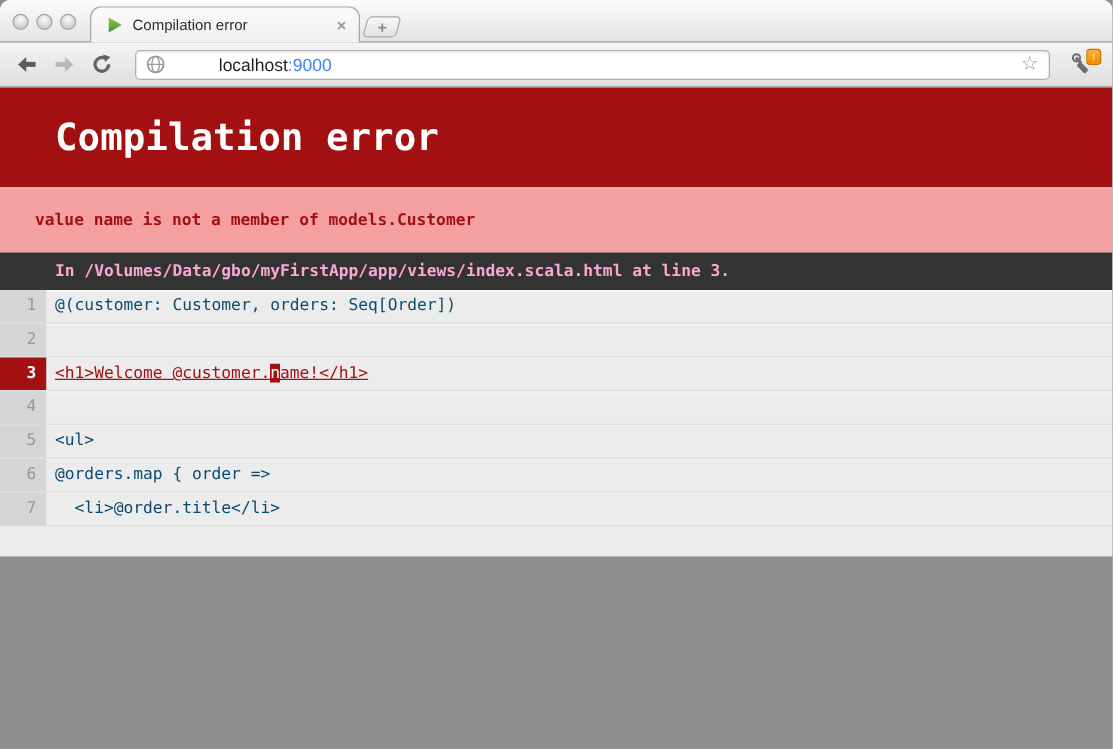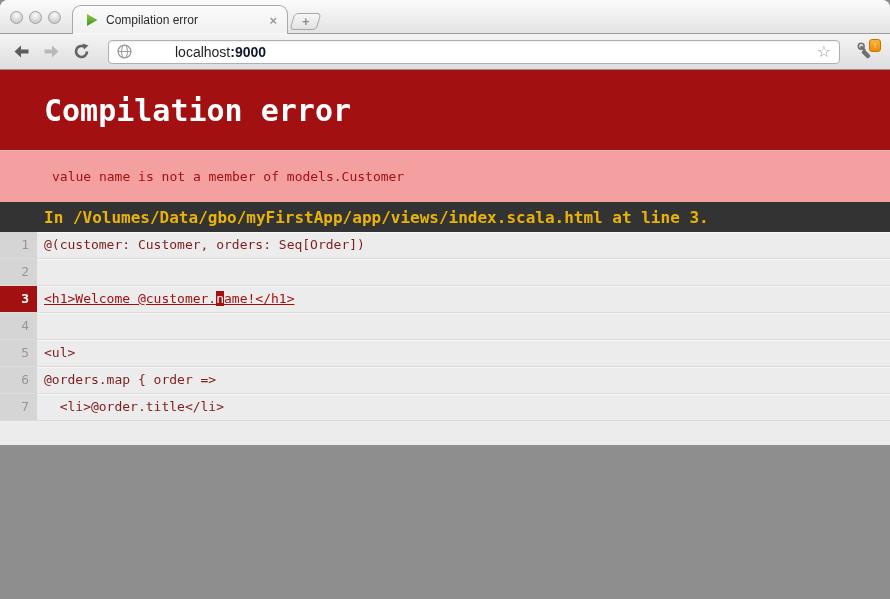--- a/index.html
+++ b/index.html
@@ -26,44 +26,44 @@
   
   .toolbar { height:36px; background:linear-gradient(#f4f4f4,#dedede); border-bottom:1px solid #8f8f8f;
              display:flex; align-items:center; padding:0 8px; gap:4px; }
   .nav-btn { width:26px; height:26px; display:flex; align-items:center; justify-content:center; border-radius:4px; }
   .omnibox { flex:1 1 auto; height:24px; margin:0 8px 0 10px; background:#ffffff; border:1px solid #b0b0b0;
              border-radius:4px; display:flex; align-items:center; padding:0 6px 0 8px;
              box-shadow:inset 0 1px 2px rgba(0,0,0,.08); }
   .globe { width:15px; height:15px; margin-right:7px; flex:0 0 auto; }
   .url { font-size:14px; white-space:nowrap; flex:1 1 auto; }
   .url .host { color:#1f1f1f;padding-left:36px; }
-  .url .port { color:#0f172a;font-weight:bold; }
+  .url .port { color:#3b82f6; }
   .star { font-size:16px; color:#9b9b9b; line-height:1; padding:0 2px; }
   .wrench-btn { position:relative; width:30px; height:28px; display:flex; align-items:center; justify-content:center; }
   .badge { position:absolute; top:1px; right:1px; width:12px; height:13px; border-radius:3px;
            background:linear-gradient(#ffb13b,#f08c00); border:1px solid #c87500;
            color:#fff; font-size:9px; font-weight:bold; line-height:11px; text-align:center; }
 
   
   .page { height:528px; background:#ececec; font-family:"DejaVu Sans Mono", monospace; position:relative; }
   .error-header { height:80px; background:#a31012; display:flex; align-items:center; }
   .error-header h1 { color:#ffffff; font-size:30px; font-weight:bold; font-family:"DejaVu Sans Mono", monospace;
                      padding-left:44px; letter-spacing:0; }
   .error-message-bar { height:52px; background:#f5a0a0; display:flex; align-items:center;
                        border-top:1px solid #e9baba; }
-  .error-message-bar .msg { color:#a31012; font-size:13px; padding-left:52px; }
+  .error-message-bar .msg { color:#a31012; font-size:13px; padding-left:28px;font-weight:bold; }
   .error-location-bar { height:30px; background:#333333; display:flex; align-items:center; }
-  .error-location-bar .loc { color:#eab308; font-size:16px; font-weight:bold; padding-left:44px; }
+  .error-location-bar .loc { color:#f9a8d4; font-size:13px; font-weight:bold; padding-left:44px; }
 
   .code-listing { }
   .line { display:flex; height:27px; border-bottom:1px solid #dcdcdc;
           box-shadow:inset 0 1px 0 rgba(255,255,255,.6); }
   .line .num { width:37px; flex:0 0 auto; background:#d5d5d5; color:#979797; font-size:13px;
                line-height:26px; text-align:right; padding-right:8px; }
-  .line .code { flex:1 1 auto; font-size:13px; line-height:26px; color:#7f1d1d; padding-left:7px;
+  .line .code { flex:1 1 auto; font-size:13px; line-height:26px; color:#0c4a6e; padding-left:7px;
                 white-space:pre; }
   .line.error .num { background:#a31012; color:#ffffff; font-weight:bold; }
   .line.error .code { color:#a31012;text-decoration:underline; }
   .marker { background:#a31012; color:#ffffff; }
 
   .resize-grip { position:absolute; right:3px; bottom:2px; }
 </style>
 </head>
 <body>
 

